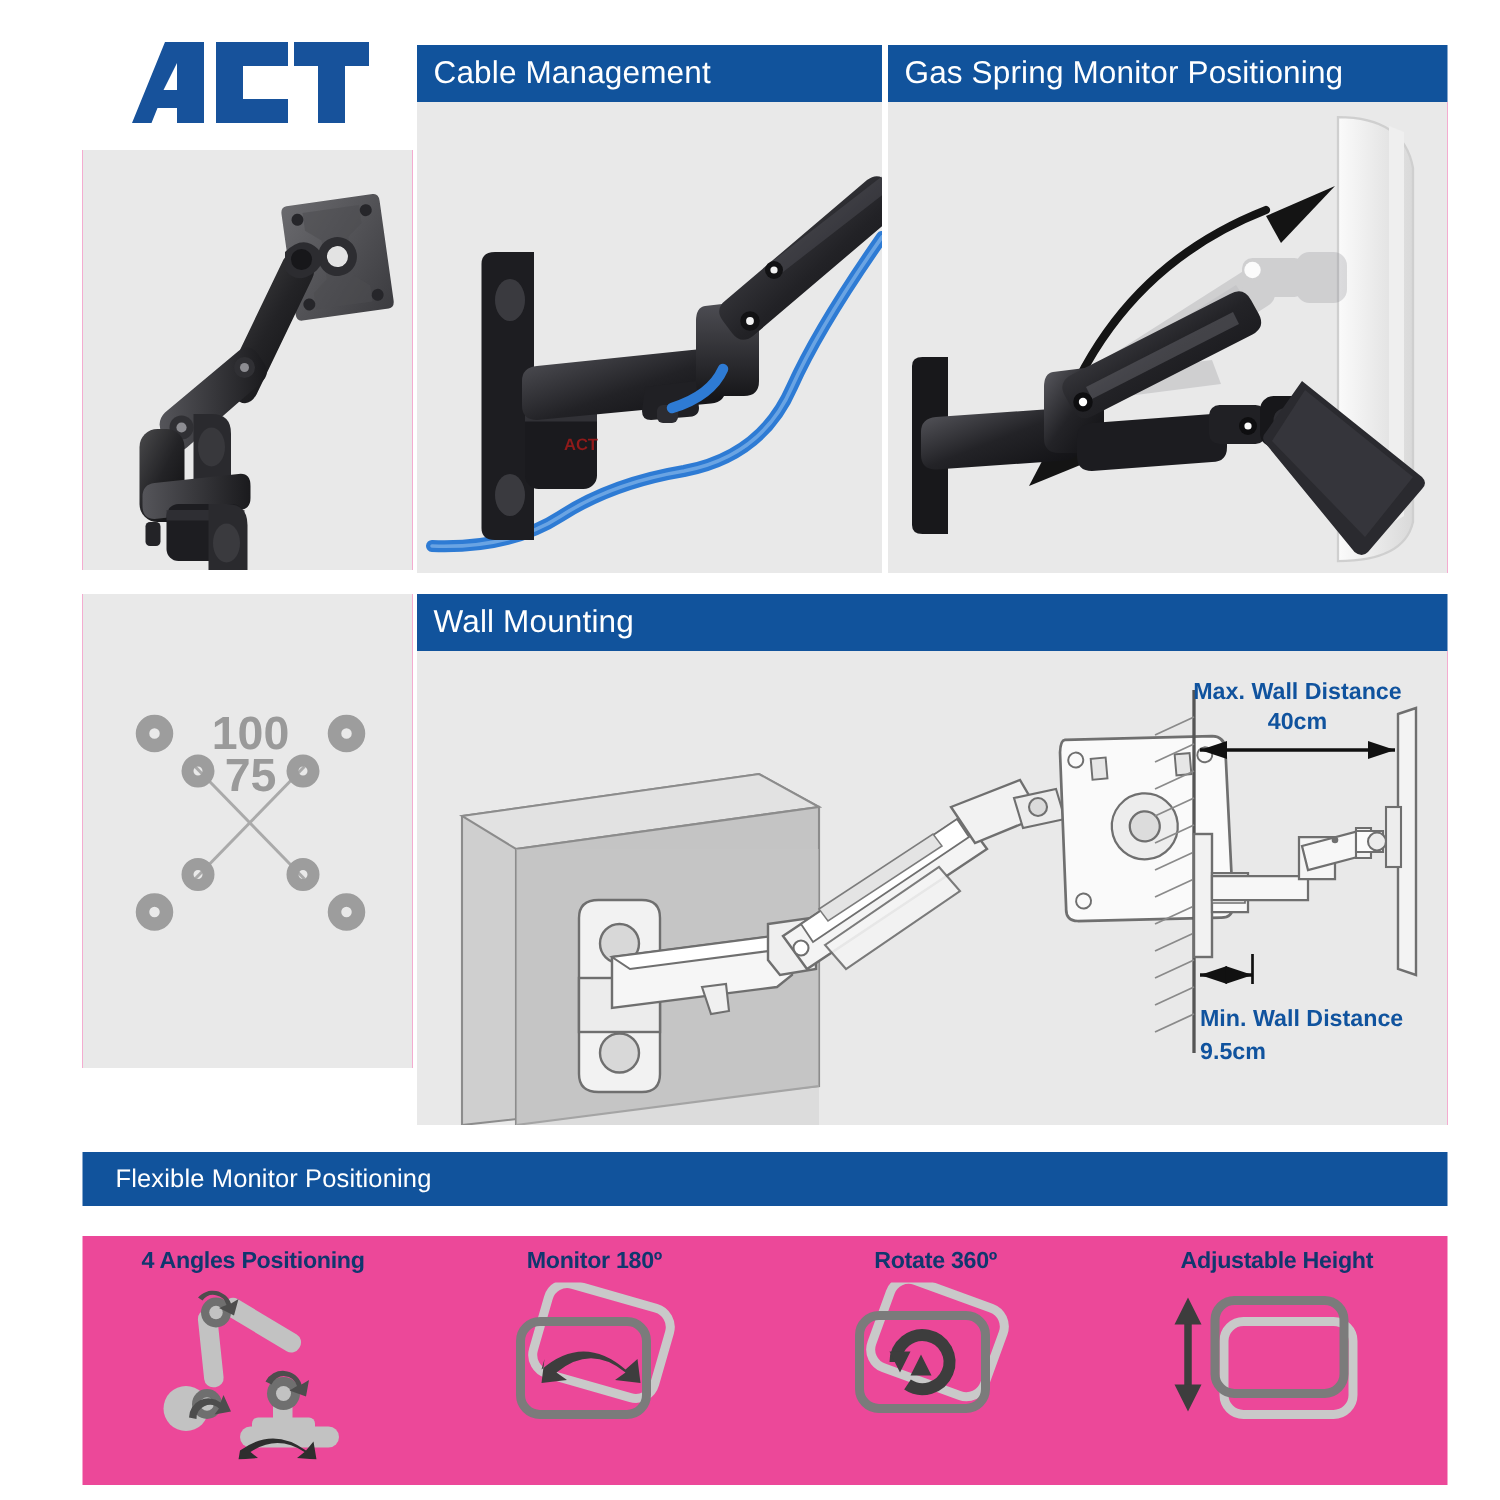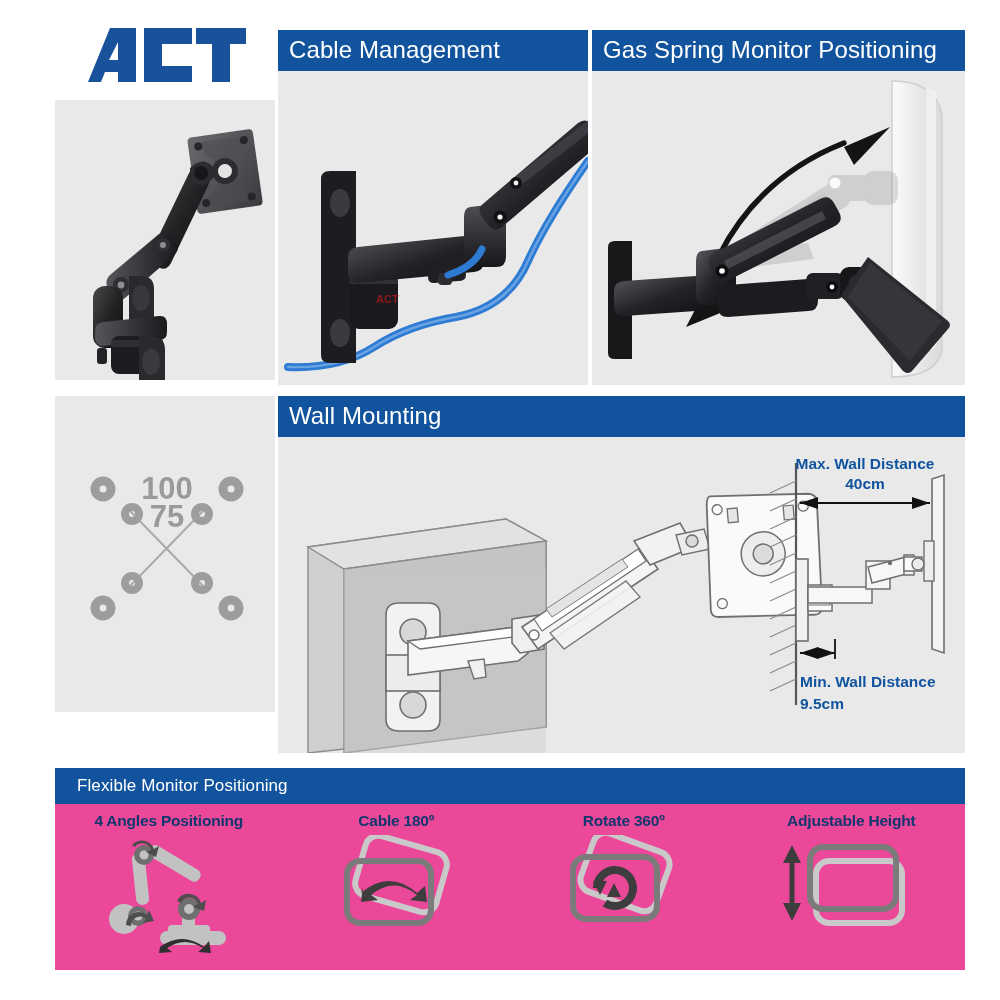--- a/index.html
+++ b/index.html
@@ -19,21 +19,21 @@
     position: absolute; left: 58px; top: 24px;
     width: 200px; height: 62px;
   }
   .logo-wrap svg { display: block; }
 
   
   .panel { position: absolute; }
   .panel-head {
     background: #11539C;
     color: #ffffff;
-    font-size: 24px;
+    font-size: 21px;
     letter-spacing: .1px;
     line-height: 1;
     padding: 8px 11px 9px 11px;
     white-space: nowrap;
     box-sizing: border-box;
   }
   .panel-body {
     background: #ec4899;
     position: relative;
     overflow: hidden;
@@ -47,21 +47,21 @@
   #panel-gas          { left: 592px; top: 30px;  width: 422px;  height: 350px; }
   #panel-vesa         { left: 55px;  top: 396px; width: 220px;  height: 352px; }
   #panel-wall         { left: 278px; top: 396px; width: 687px;  height: 352px; }
   #panel-flex         { left: 55px;  top: 768px; width: 910px;  height: 200px; }
 
   #panel-product .panel-body { width: 220px; height: 280px; }
   #panel-cable  .panel-body  { width: 310px; height: 314px; }
   #panel-gas    .panel-body  { width: 373px; height: 314px; }
   #panel-vesa   .panel-body  { width: 220px; height: 316px; text-align: center; }
   #panel-wall   .panel-body  { width: 687px; height: 316px; }
-  #panel-flex   .panel-body  { width: 910px; height: 166px; }
+  #panel-flex   .panel-body  { width: 910px; height: 166px; margin-top: 20px; }
 
   
   #panel-vesa  .panel-head { width: 220px; }
   #panel-cable .panel-head { width: 310px; }
   #panel-gas   .panel-head { width: 373px; }
   #panel-wall  .panel-head { width: 687px; }
   #panel-flex  .panel-head { width: 910px; font-size: 17px; padding: 9px 11px 10px 22px;}
 
   
   .feat-row {
@@ -454,21 +454,21 @@
               <path d="M83 66 a13 13 0 0 1 24 2 l5 -3 l-2 11 l-11 -4 l5 -3 a9 9 0 0 0 -17 -1 z"></path>
             </g>
 
             <g fill="#2e2e2e">
               <path d="M66 112 q22 -16 44 0 l5 -6 l2 12 l-13 -1 l5 -4 q-18 -12 -36 0 l5 4 l-13 1 l2 -12 z"></path>
             </g>
           </svg>
         </div>
 
         <div class="feat">
-          <div class="feat-label">Cable 180º</div>
+          <div class="feat-label">Monitor 180º</div>
           <svg class="feat-art" width="150" height="118" viewBox="0 0 150 118">
             <rect x="38" y="8" width="84" height="62" rx="13" fill="none" stroke="#c9c9c9" stroke-width="6" transform="rotate(16 80 39)"></rect>
             <rect x="26" y="26" width="84" height="62" rx="13" fill="none" stroke="#7b7b7b" stroke-width="6"></rect>
             <g fill="#3d3d3d">
               <path d="M40 58 q28 -24 56 0 l8 -7 l2 16 l-17 -2 l7 -5 q-23 -19 -46 0 l7 5 l-17 2 l2 -16 z"></path>
             </g>
           </svg>
         </div>
 
 

